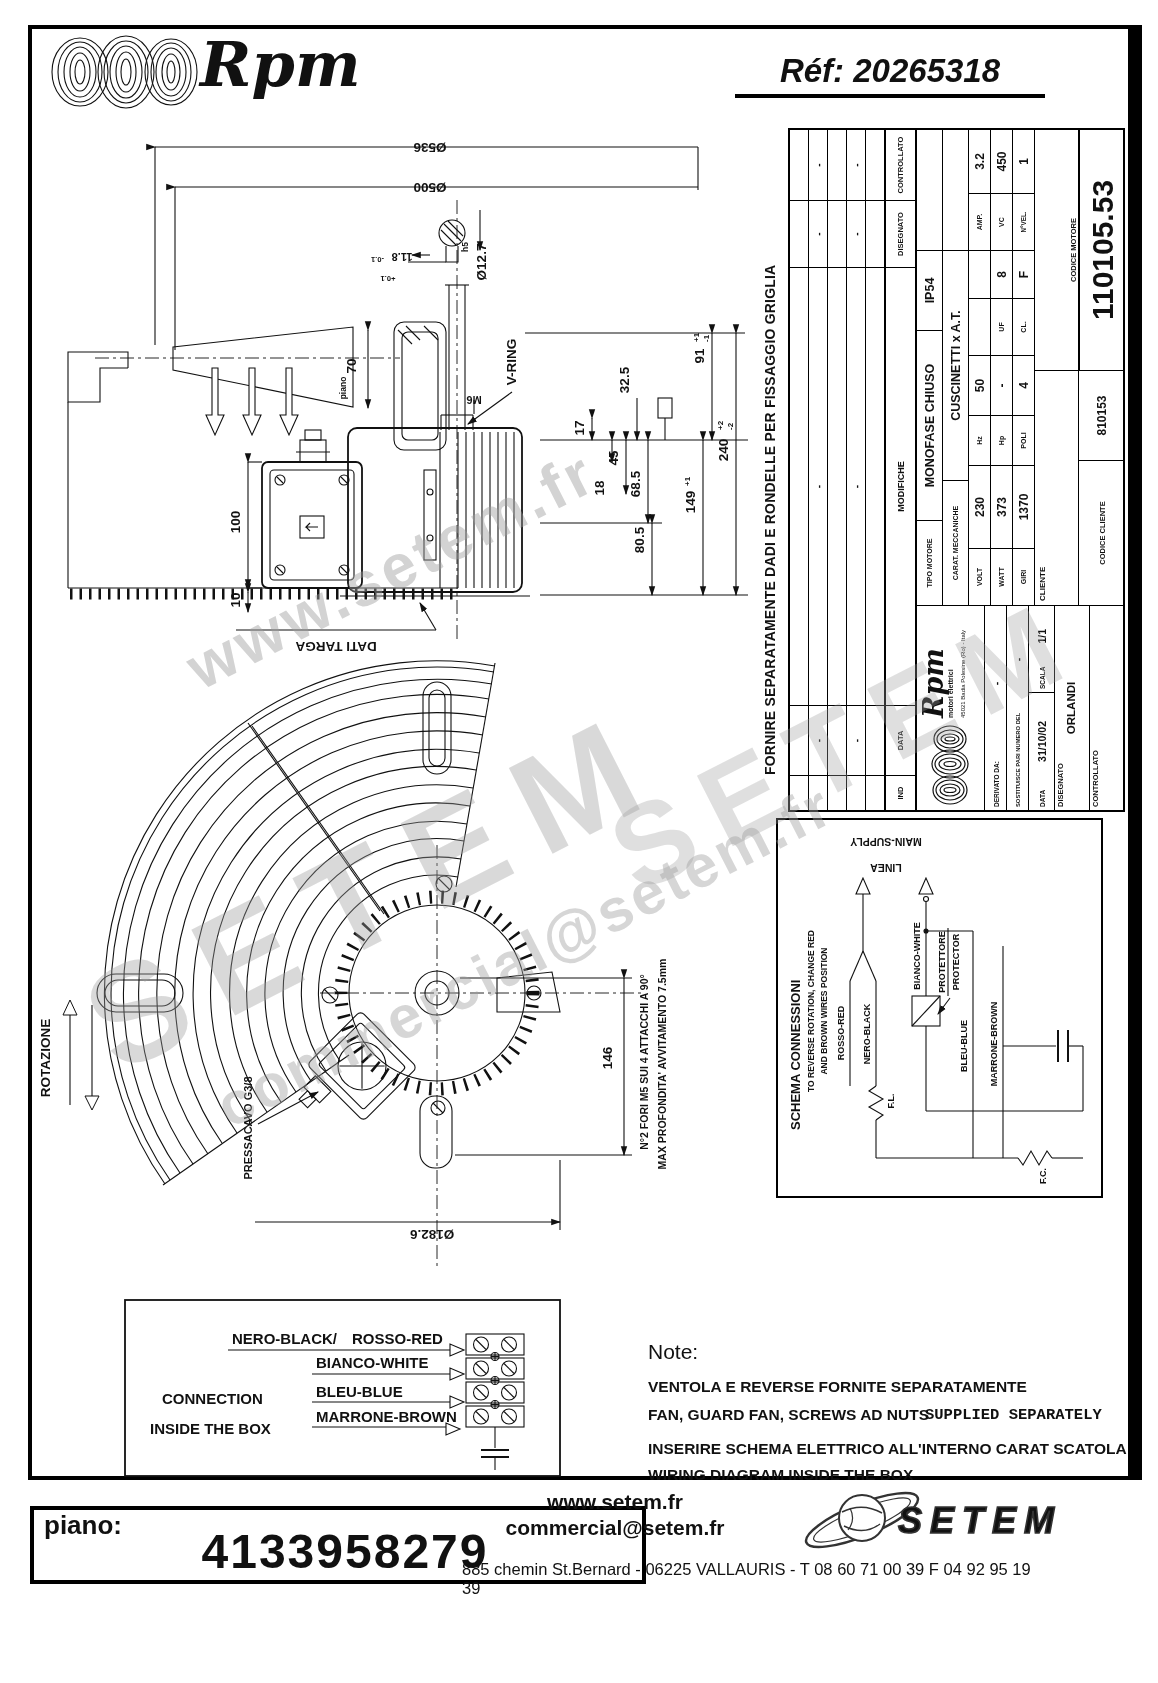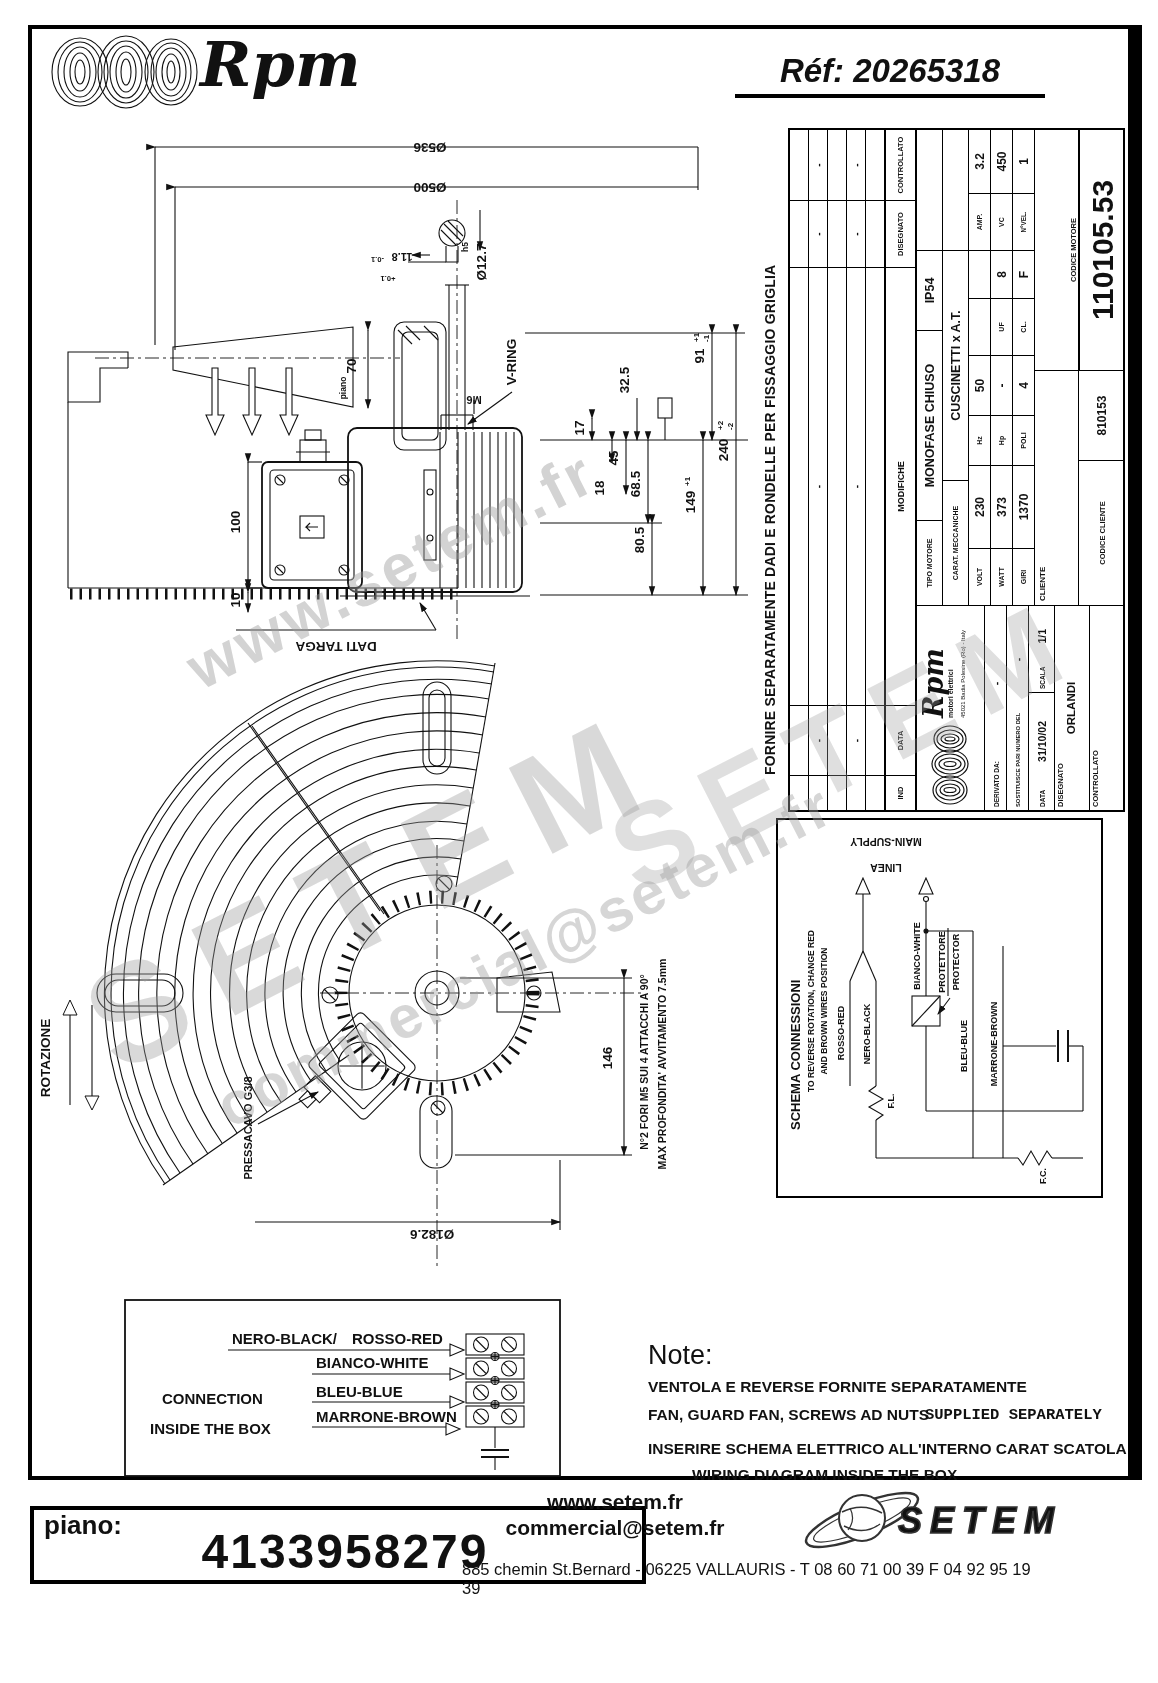--- a/index.html
+++ b/index.html
@@ -49,21 +49,21 @@
   .sc{border-right:1px solid #000;box-sizing:border-box;position:relative;
       display:flex;align-items:center;justify-content:center;}
   .sc:last-child{border-right:none;}
   .slbl{font-size:7px;font-weight:bold;}
   .sval{font-size:12px;font-weight:bold;}
   .schema{left:2px;top:14px;width:380px;height:327px;border:2.5px solid #000;box-sizing:border-box;background:transparent;}
   .st{font-size:13px;font-weight:bold;}
   .ss{font-size:8.5px;font-weight:bold;}
   .sw{font-size:9px;font-weight:bold;}
   
-  .noteT{font-size:27px;}
+  .noteT{font-size:21px;}
   .noteL{font-size:15.5px;font-weight:bold;}
   
   .codebox{left:30px;top:1506px;width:616px;height:78px;border:4px solid #000;box-sizing:border-box;}
   .codelbl{left:44px;top:1510px;font:bold 26px "Liberation Sans",sans-serif;}
   .codeval{left:120px;top:1524px;width:450px;text-align:center;font:bold 48px "Liberation Sans",sans-serif;letter-spacing:2px;}
   .site{left:470px;top:1490px;width:290px;text-align:center;font:bold 21px "Liberation Sans",sans-serif;}
   .email{left:450px;top:1516px;width:330px;text-align:center;font:bold 21px "Liberation Sans",sans-serif;}
   .addr{left:462px;top:1560px;width:580px;font-size:16.5px;}
 </style>
 </head>
@@ -610,21 +610,21 @@
       <text class="sw" x="12" y="268">F.C.</text>
     </svg>
   </div>
 </div>
 
 <div class="abs noteT" style="left:648px;top:1340px;">Note:</div>
 <div class="abs noteL" style="left:648px;top:1378px;">VENTOLA E REVERSE FORNITE SEPARATAMENTE</div>
 <div class="abs noteL" style="left:648px;top:1406px;">FAN, GUARD FAN, SCREWS AD NUTS</div>
 <div class="abs noteL" style="left:925px;top:1406px;font-family:Liberation Mono, monospace;">SUPPLIED SEPARATELY</div>
 <div class="abs noteL" style="left:648px;top:1440px;">INSERIRE SCHEMA ELETTRICO ALL'INTERNO CARAT SCATOLA</div>
-<div class="abs noteL" style="left:648px;top:1466px;margin-left:44px;">WIRING DIAGRAM INSIDE THE BOX</div>
+<div class="abs noteL" style="left:648px;top:1466px;">WIRING DIAGRAM INSIDE THE BOX</div>
 
 <div class="abs codebox"></div>
 <div class="abs codelbl">piano:</div>
 <div class="abs codeval">4133958279</div>
 <div class="abs site">www.setem.fr</div>
 <div class="abs email">commercial@setem.fr</div>
 <div class="abs addr">885 chemin St.Bernard  -  06225 VALLAURIS  -  T 08 60 71 00 39   F 04 92 95 19 39</div>
 
 <svg class="abs" style="left:790px;top:1480px;" width="280" height="80" viewBox="0 0 280 80">
   <g transform="translate(72,40) rotate(-22)">

